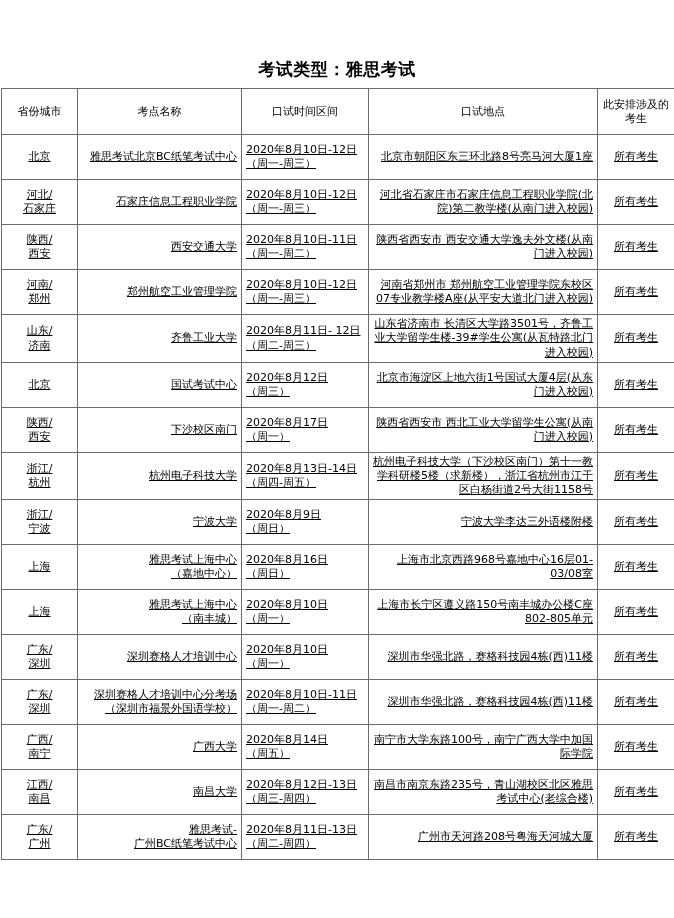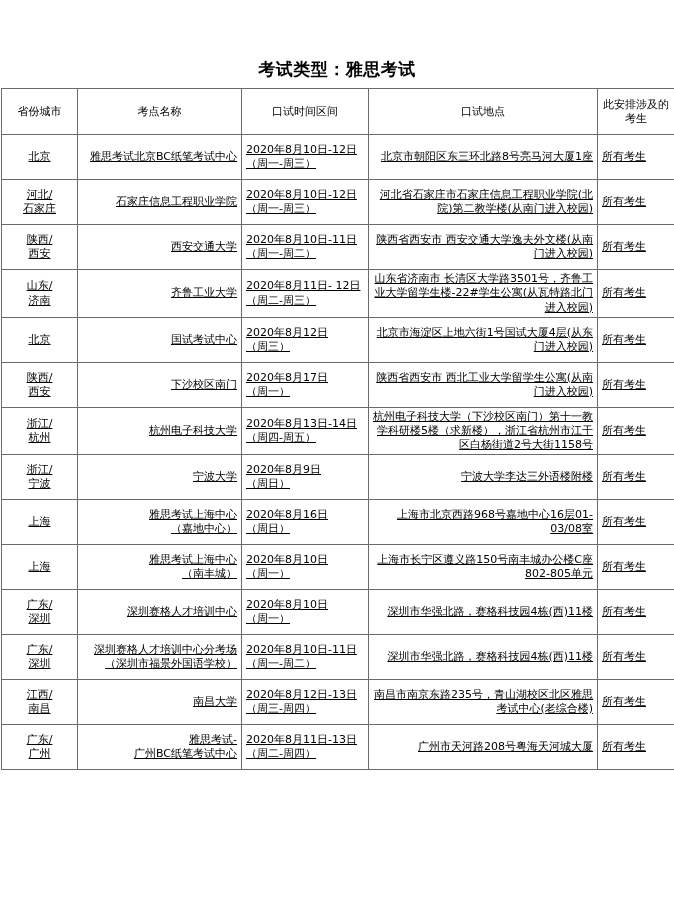--- a/index.html
+++ b/index.html
@@ -56,21 +56,21 @@
   col.c-city    { width: 76px; }
   col.c-center  { width: 164px; }
   col.c-time    { width: 127px; }
   col.c-place   { width: 229px; }
   col.c-cand    { width: 77px; }
 
   td.city    { text-align: center; }
   td.center  { text-align: right; }
   td.time    { text-align: left; }
   td.place   { text-align: right; padding-left: 5px; }
-  td.cand    { }
+  td.cand    { text-align: center; }
 
   tr.row { height: 45px; text-decoration: underline; }
   .nowrap-pre { white-space: pre-line; }
 </style>
 </head>
 <body>
 
 <div class="page">
 
   <div class="page-title">考试类型：雅思考试</div>
@@ -113,26 +113,35 @@
         <tr class="row">
           <td class="city nowrap-pre">陕西/
 西安</td>
           <td class="center nowrap-pre">西安交通大学</td>
           <td class="time nowrap-pre">2020年8月10日-11日
 （周一-周二）</td>
           <td class="place nowrap-pre">陕西省西安市 西安交通大学逸夫外文楼(从南门进入校园)</td>
           <td class="cand nowrap-pre">所有考生</td>
         </tr>
         <tr class="row">
+          <td class="city nowrap-pre">河南/
+郑州</td>
+          <td class="center nowrap-pre">郑州航空工业管理学院</td>
+          <td class="time nowrap-pre">2020年8月10日-12日
+（周一-周三）</td>
+          <td class="place nowrap-pre">河南省郑州市 郑州航空工业管理学院东校区07专业教学楼A座(从平安大道北门进入校园)</td>
+          <td class="cand nowrap-pre">所有考生</td>
+        </tr>
+        <tr class="row">
           <td class="city nowrap-pre">山东/
 济南</td>
           <td class="center nowrap-pre">齐鲁工业大学</td>
           <td class="time nowrap-pre">2020年8月11日- 12日
 （周二-周三）</td>
-          <td class="place nowrap-pre">山东省济南市 长清区大学路3501号，齐鲁工业大学留学生楼-22#学生公寓(从瓦特路北门进入校园)</td>
+          <td class="place nowrap-pre">山东省济南市 长清区大学路3501号，齐鲁工业大学留学生楼-39#学生公寓(从瓦特路北门进入校园)</td>
           <td class="cand nowrap-pre">所有考生</td>
         </tr>
         <tr class="row">
           <td class="city nowrap-pre">北京</td>
           <td class="center nowrap-pre">国试考试中心</td>
           <td class="time nowrap-pre">2020年8月12日
 （周三）</td>
           <td class="place nowrap-pre">北京市海淀区上地六街1号国试大厦4层(从东门进入校园)</td>
           <td class="cand nowrap-pre">所有考生</td>
         </tr>
@@ -194,20 +203,29 @@
           <td class="city nowrap-pre">广东/
 深圳</td>
           <td class="center nowrap-pre">深圳赛格人才培训中心分考场
 （深圳市福景外国语学校）</td>
           <td class="time nowrap-pre">2020年8月10日-11日
 （周一-周二）</td>
           <td class="place nowrap-pre">深圳市华强北路，赛格科技园4栋(西)11楼</td>
           <td class="cand nowrap-pre">所有考生</td>
         </tr>
         <tr class="row">
+          <td class="city nowrap-pre">广西/
+南宁</td>
+          <td class="center nowrap-pre">广西大学</td>
+          <td class="time nowrap-pre">2020年8月14日
+（周五）</td>
+          <td class="place nowrap-pre">南宁市大学东路100号，南宁广西大学中加国际学院</td>
+          <td class="cand nowrap-pre">所有考生</td>
+        </tr>
+        <tr class="row">
           <td class="city nowrap-pre">江西/
 南昌</td>
           <td class="center nowrap-pre">南昌大学</td>
           <td class="time nowrap-pre">2020年8月12日-13日
 （周三-周四）</td>
           <td class="place nowrap-pre">南昌市南京东路235号，青山湖校区北区雅思考试中心(老综合楼)</td>
           <td class="cand nowrap-pre">所有考生</td>
         </tr>
         <tr class="row">
           <td class="city nowrap-pre">广东/

